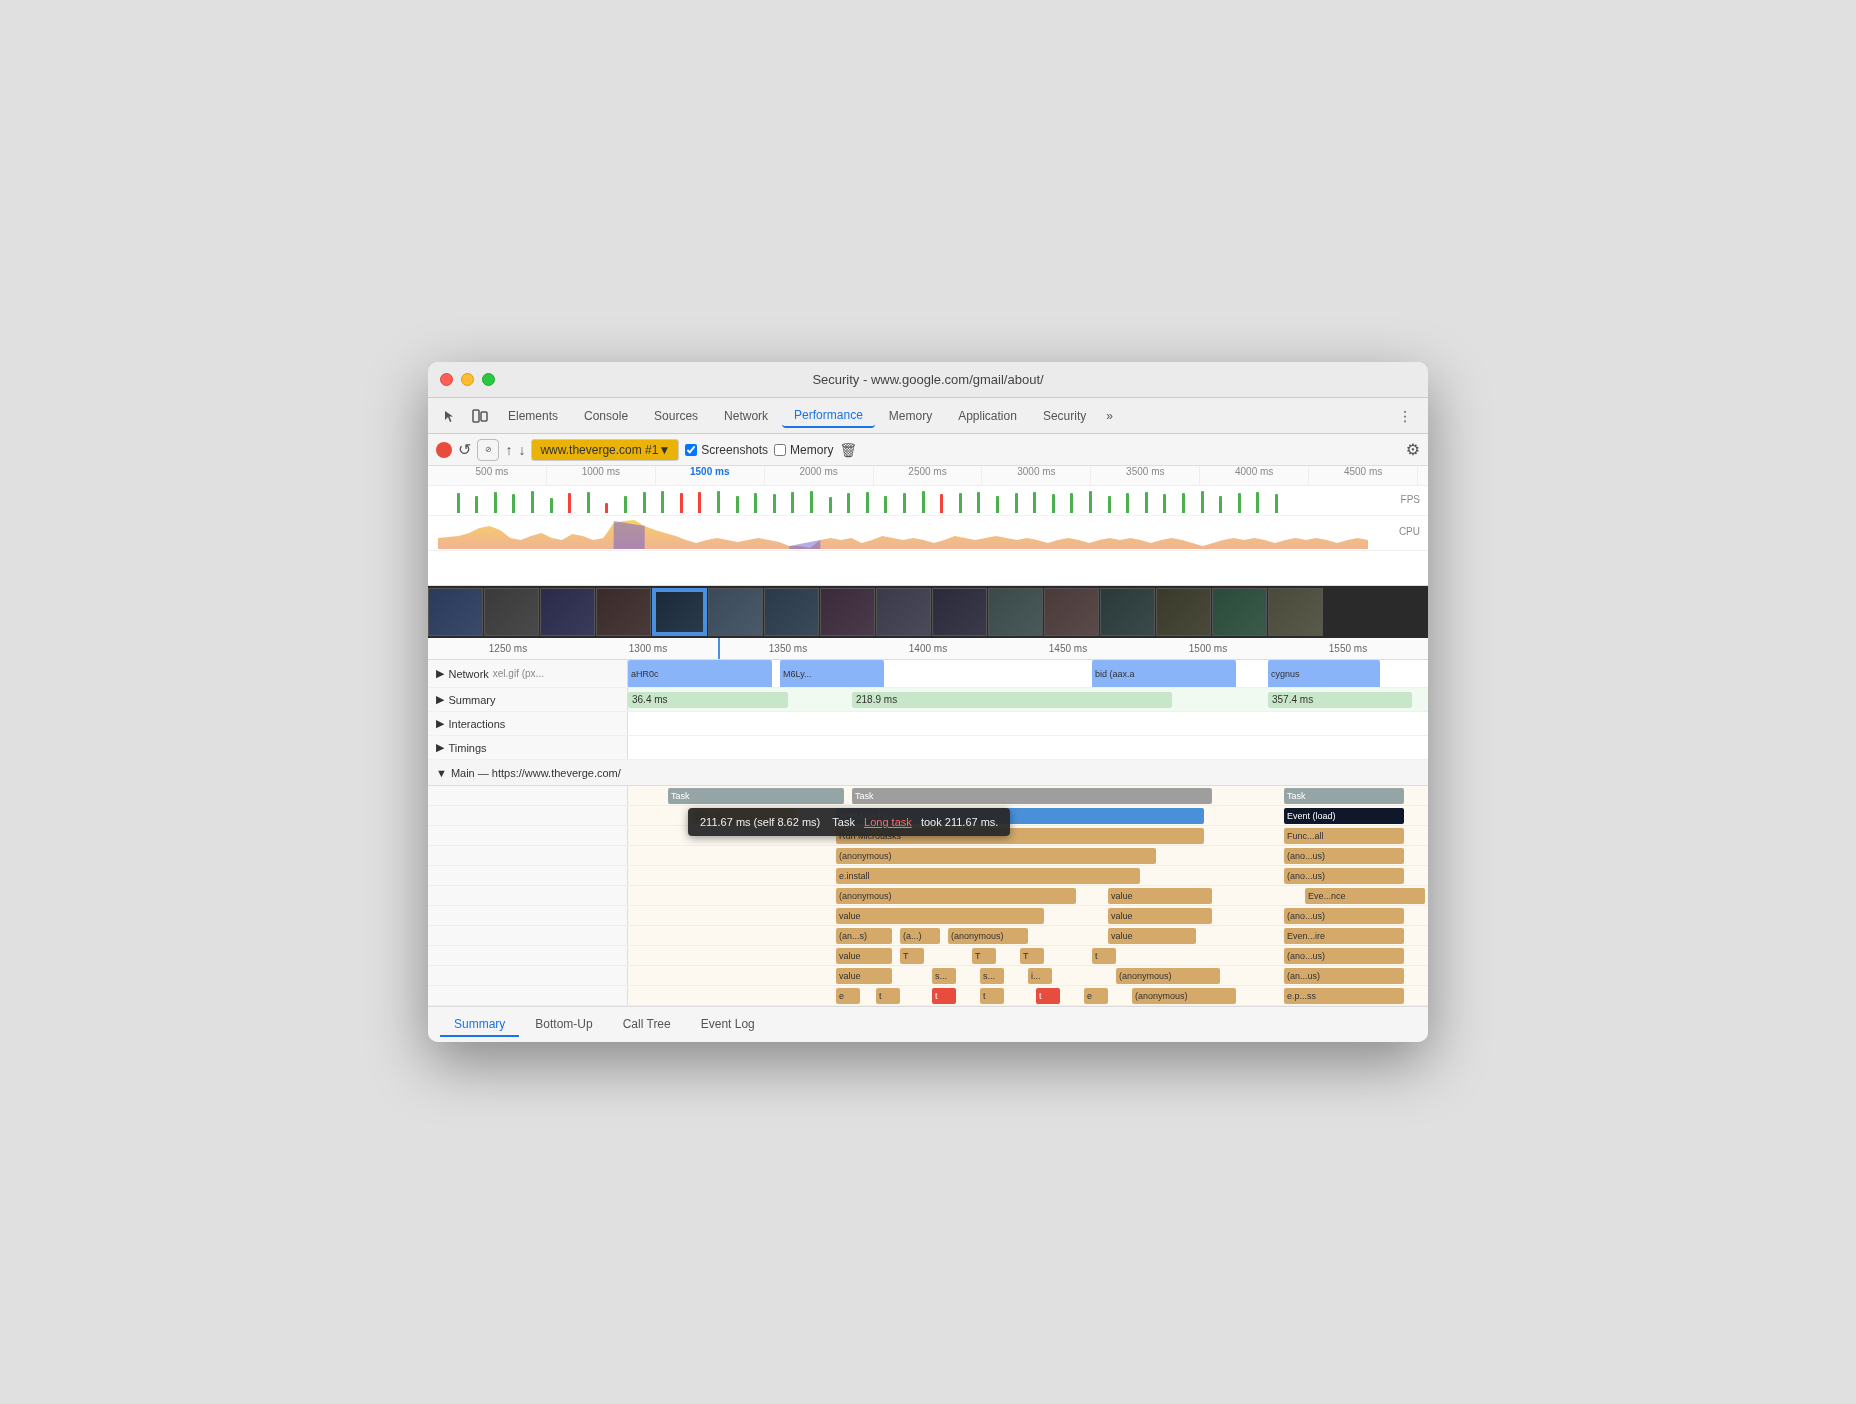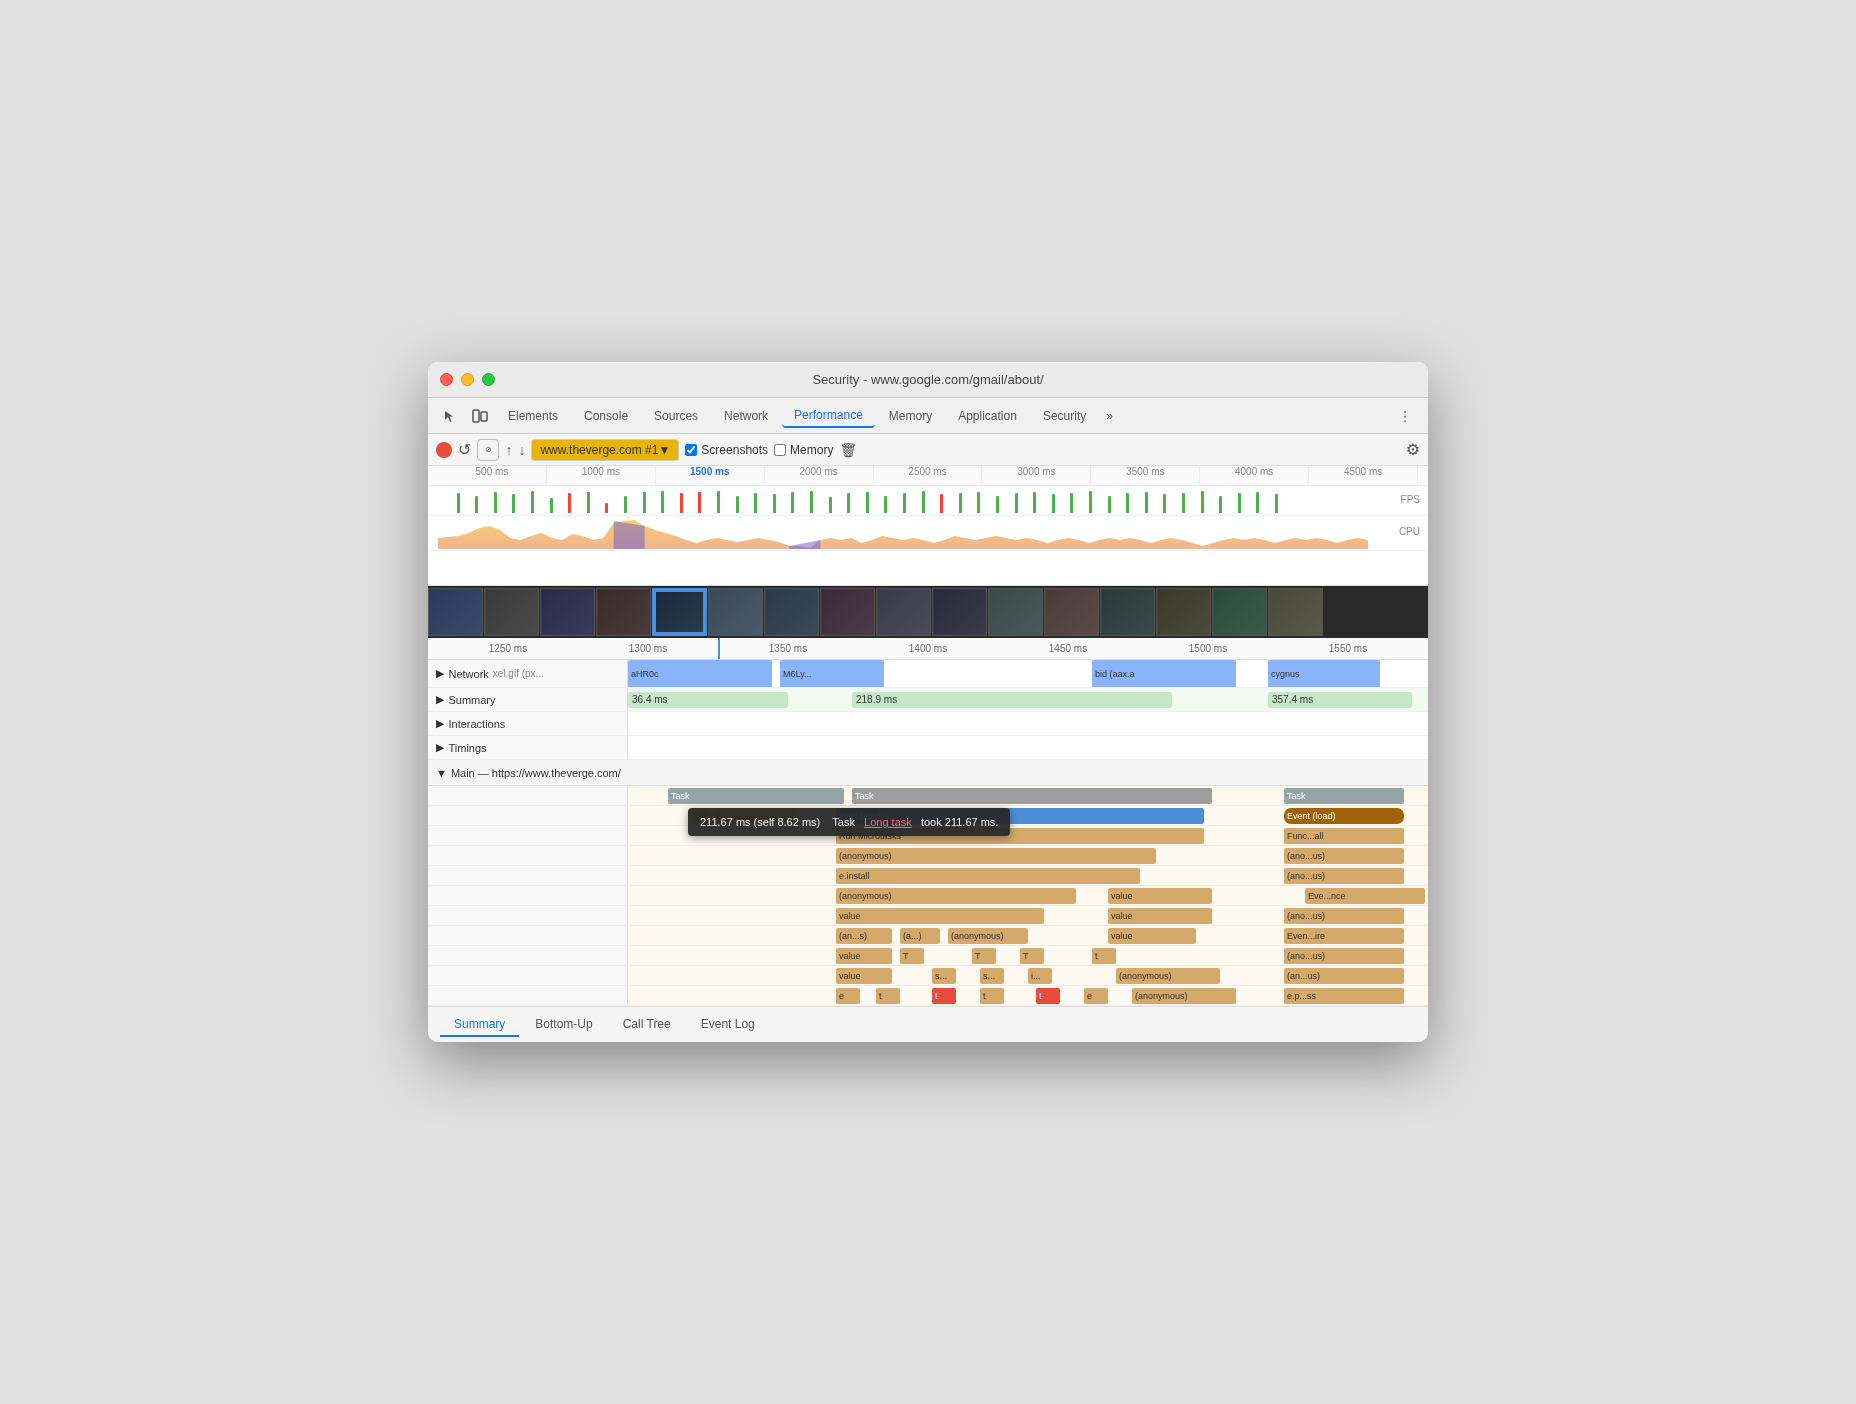--- a/index.html
+++ b/index.html
@@ -669,21 +669,21 @@
           <div class="flame-block fb-gray" style="left:28%;width:45%;height:16px;background:#9e9e9e;color:#fff;">Task</div>
           <div class="flame-block fb-gray" style="left:82%;width:15%;">Task</div>
         </div>
       </div>
 
       <div class="flame-row">
         <div class="flame-row-label"></div>
         <div class="flame-row-content" style="position:relative;">
           <div class="flame-block fb-yellow" style="left:8%;width:13%;">DO...C</div>
           <div class="flame-block fb-blue" style="left:26%;width:46%;background:#4a90d9;color:#fff;">XHR Load (c</div>
-          <div class="flame-block fb-blue" style="left:82%;width:15%;background:#a16207;color:#fff;border-radius:7px;">Event (load)</div>
+          <div class="flame-block fb-blue" style="left:82%;width:15%;background:#0f172a;color:#fff;">Event (load)</div>
         </div>
       </div>
 
       <div class="flame-row">
         <div class="flame-row-label"></div>
         <div class="flame-row-content">
           <div class="flame-block fb-tan" style="left:26%;width:46%;">Run Microtasks</div>
           <div class="flame-block fb-tan" style="left:82%;width:15%;">Func...all</div>
         </div>
       </div>

